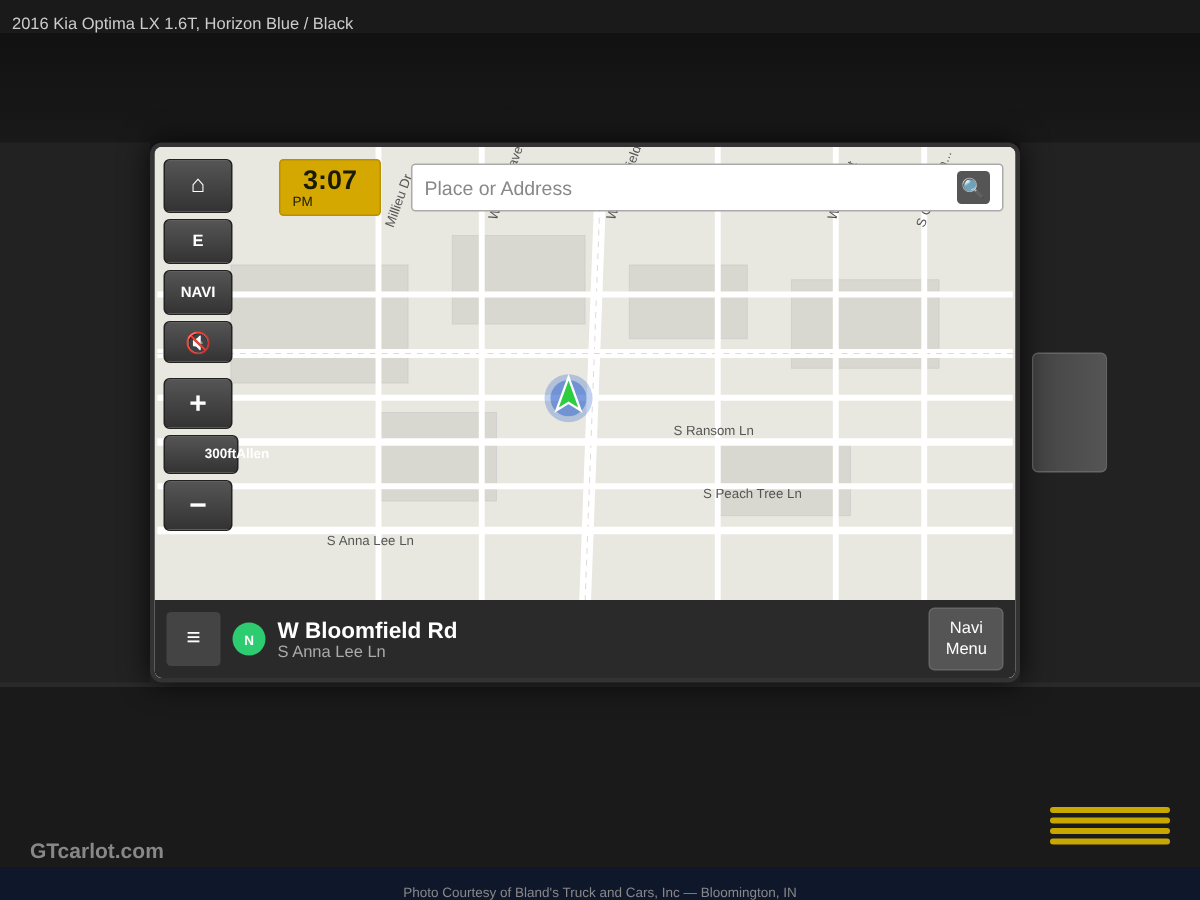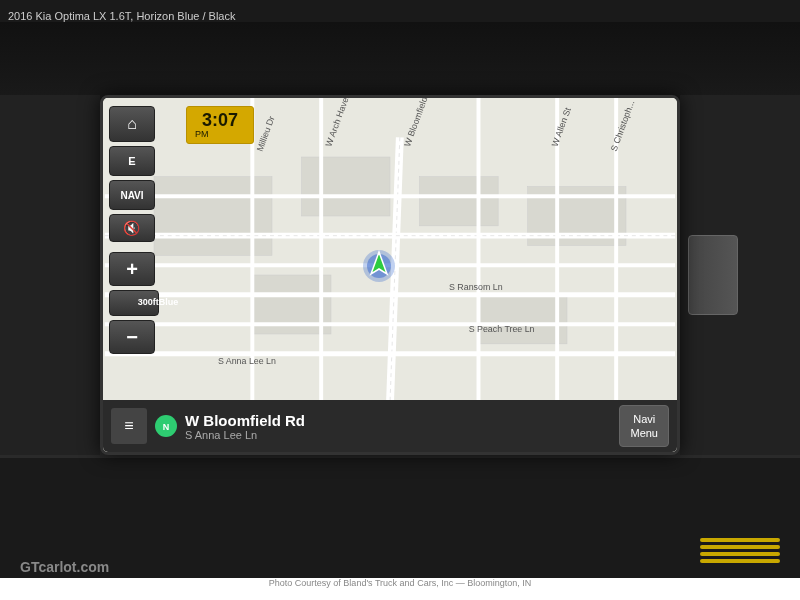--- a/index.html
+++ b/index.html
@@ -277,23 +277,23 @@
       z-index: 4;
     }
 
     
     .photo-credit {
       position: absolute;
       bottom: 0;
       left: 0;
       width: 100%;
       height: 22px;
-      background: #ffffff;
-      display: flex;
-      align-items: flex-start;
+      background: #0f172a;
+      display: flex;
+      align-items: flex-end;
       justify-content: center;
       z-index: 20;
     }
     .photo-credit-text {
       color: #888;
       font-size: 9px;
     }
 
     
     .dash-bottom {
@@ -462,31 +462,37 @@
       </div>
       <div class="ctrl-btn ctrl-btn-mute">
         <span>🔇</span>
       </div>
       <div class="ctrl-btn ctrl-btn-zoom-in">
         <span>+</span>
       </div>
       <div class="ctrl-btn ctrl-btn-scale">
         <span>300ft</span>
           <br>
-        <span>Blue</span>
+        <span>Allen</span>
       </div>
       <div class="ctrl-btn ctrl-btn-zoom-out">
         <span>−</span>
       </div>
     </div>
 
     <div class="nav-header">
       <div class="time-display">
         <div class="time-value">3:07</div>
         <div class="time-ampm">PM</div>
+      </div>
+      <div class="search-bar">
+        <span class="search-placeholder">Place or Address</span>
+        <div class="search-icon-circle">
+          <span>🔍</span>
+        </div>
       </div>
     </div>
 
     <div class="street-bar">
       <div class="street-menu-btn">
         <span style="color:white;font-size:16px;">≡</span>
       </div>
       <div class="street-icon-circle">
         <svg width="14" height="14" viewBox="0 0 14 14">
           <circle cx="7" cy="7" r="6" fill="#2ecc71"></circle>

